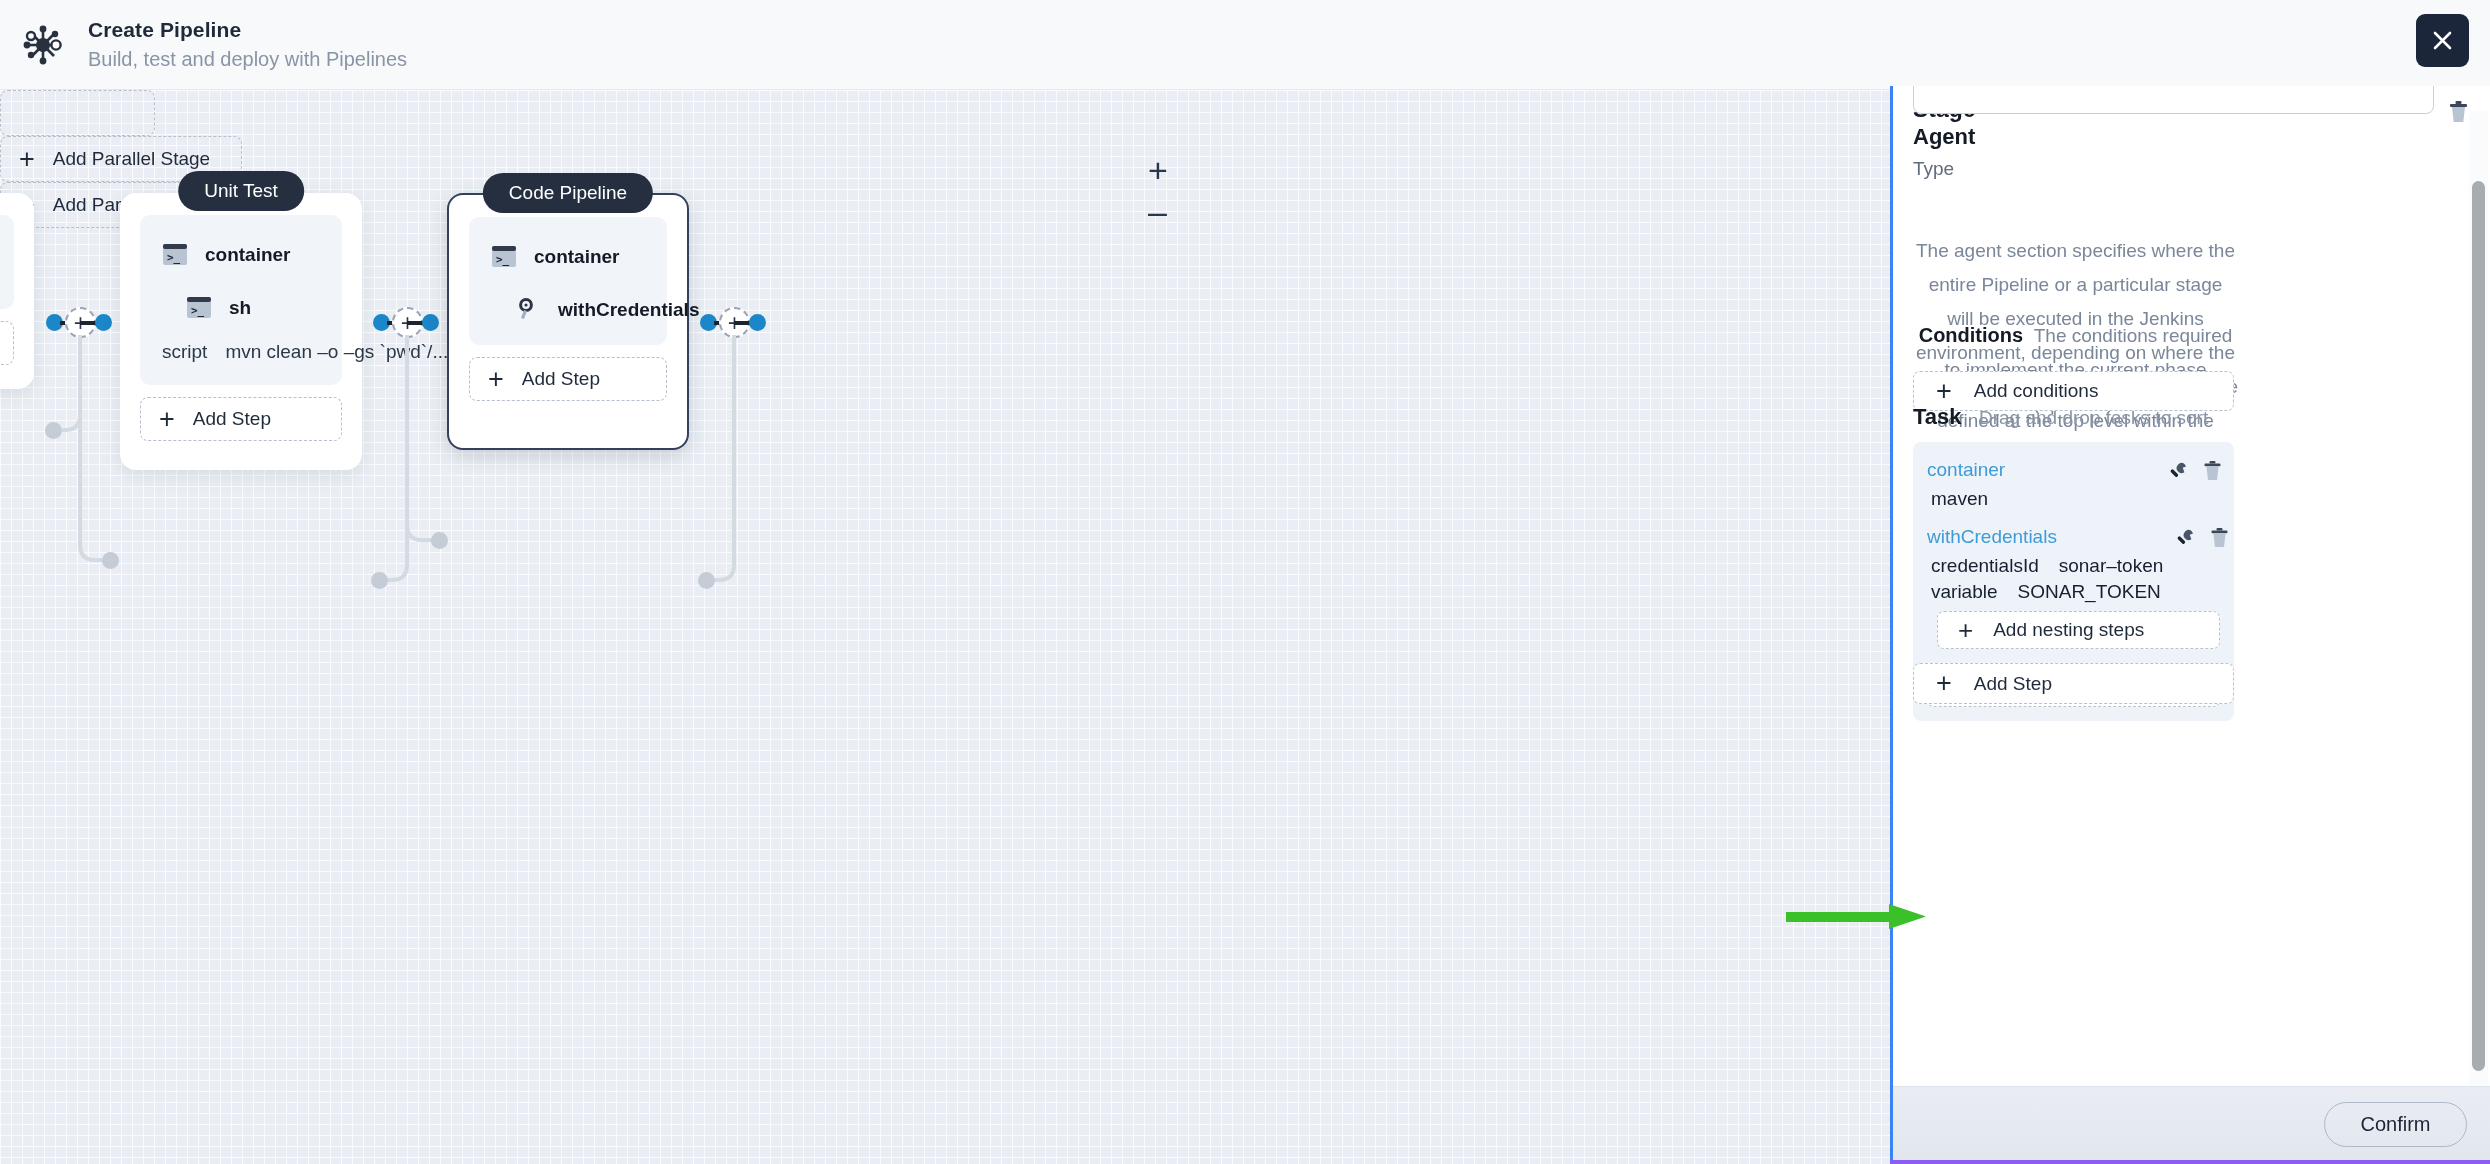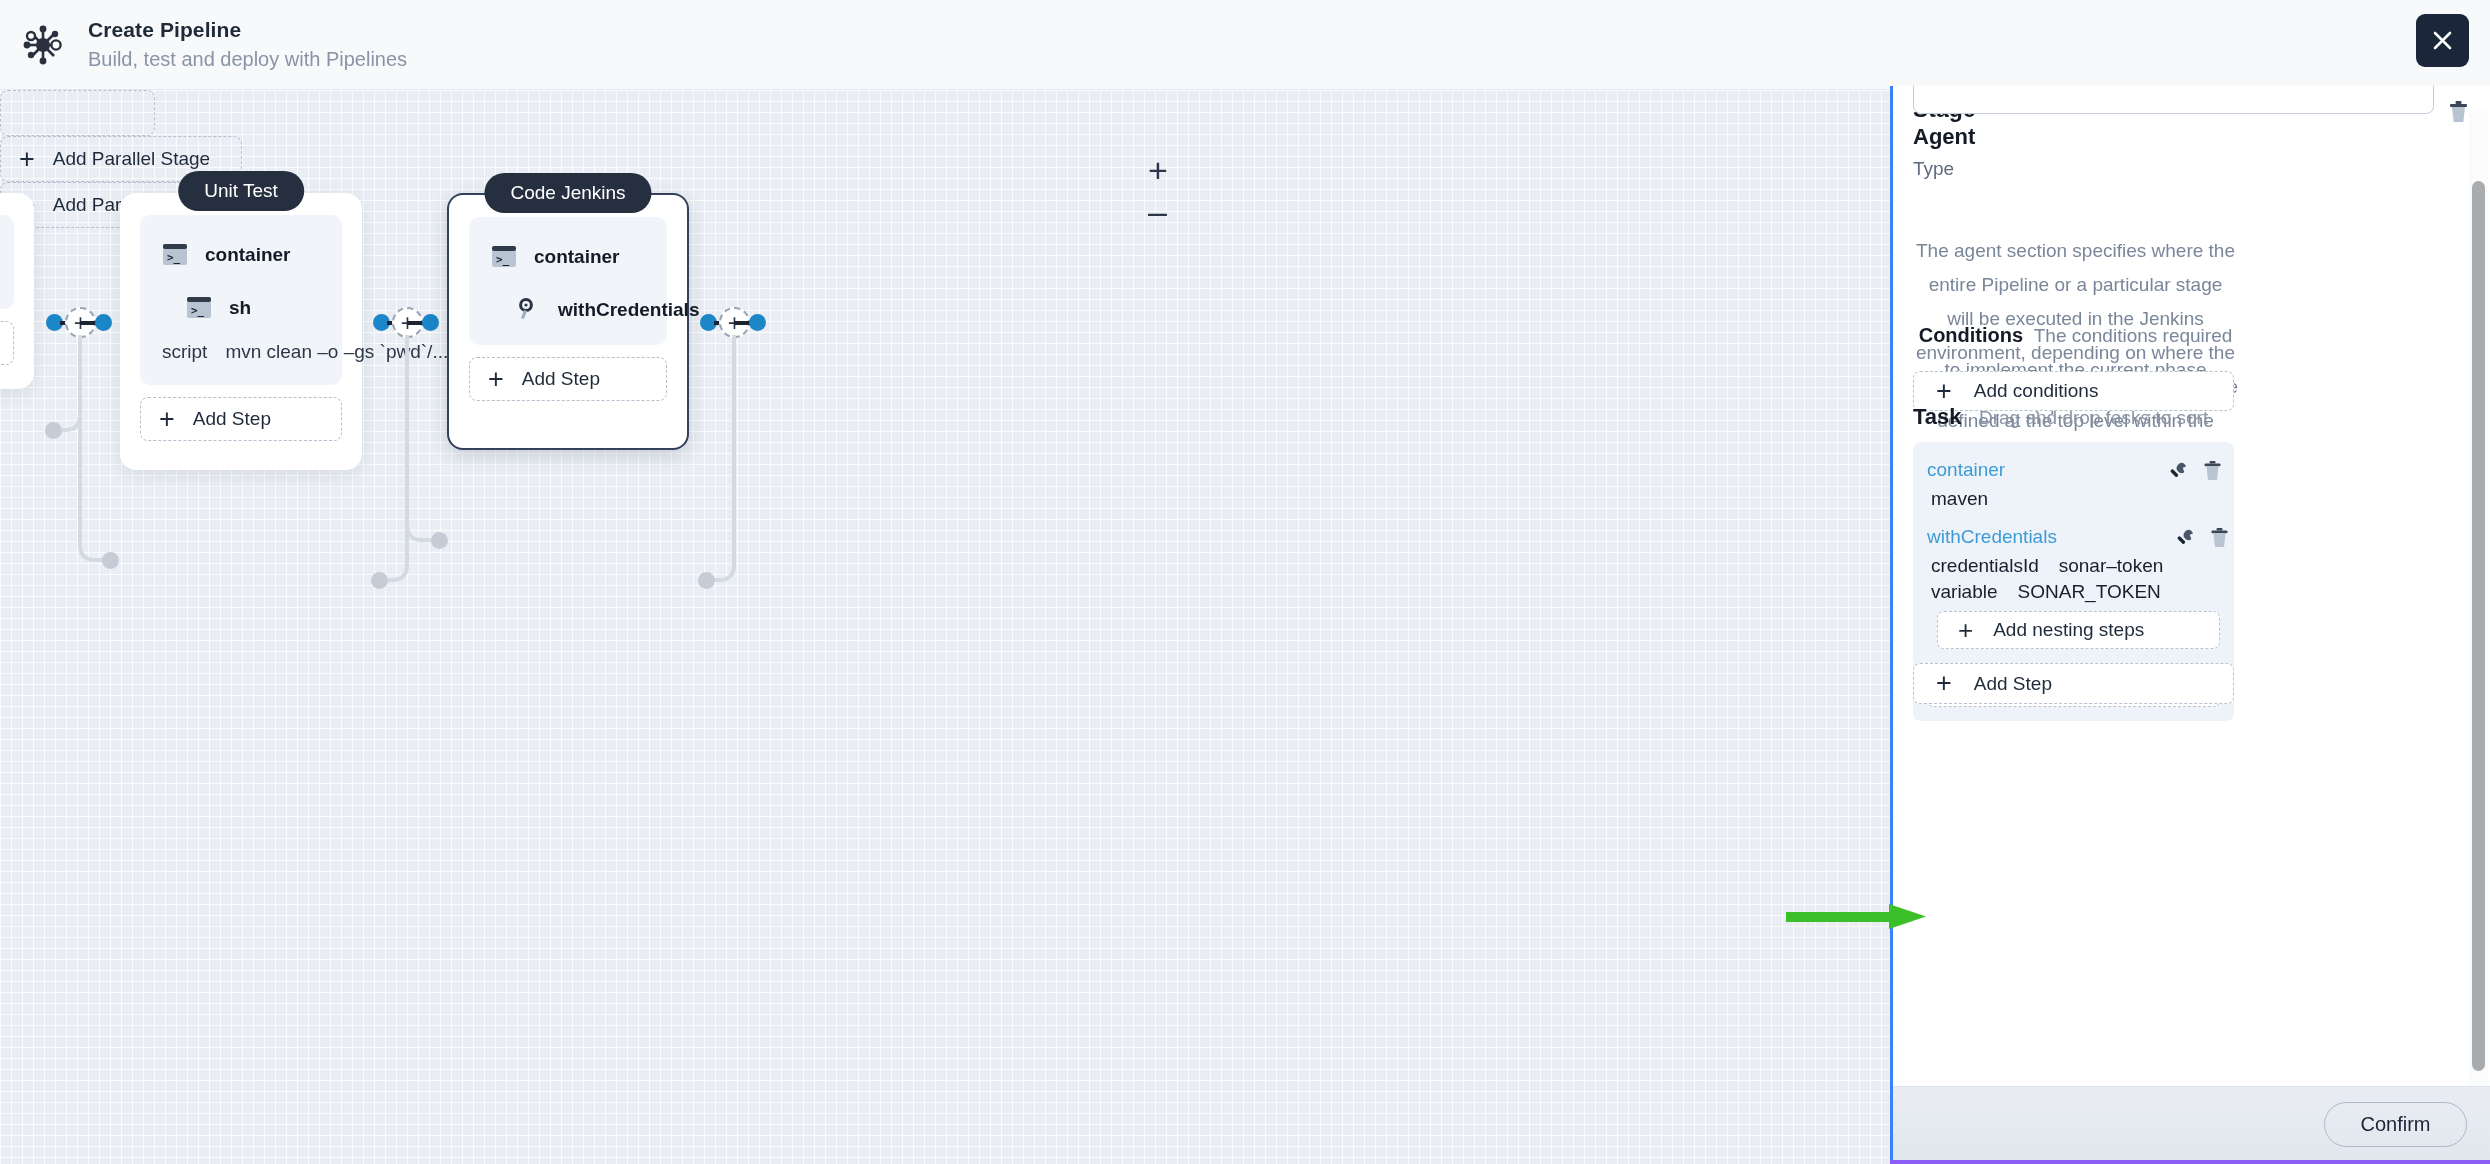--- a/index.html
+++ b/index.html
@@ -338,21 +338,21 @@
     <div class="conn-bar" style="left:407px; top:231px; width:22px;"></div>
     <div class="conn-dot" style="left:422px; top:224px;"></div>
     <svg class="elbow" style="left:365px; top:240px;" width="140" height="300">
       <path d="M 42 5 L 42 195 Q 42 210 57 210 L 72 210" fill="none" stroke="#d4dae1" stroke-width="4"></path>
       <path d="M 42 5 L 42 235 Q 42 250 27 250 L 13 250" fill="none" stroke="#d4dae1" stroke-width="4"></path>
     </svg>
     <div class="gray-dot" style="left:431px; top:442px;"></div>
     <div class="gray-dot" style="left:371px; top:482px;"></div>
 
     <div class="stage-card selected" style="left:447px; top:103px; width:242px; height:257px;">
-      <div class="stage-label">Code Jenkins</div>
+      <div class="stage-label">Code Pipeline</div>
       <div class="steps-box" style="padding-bottom:14px;">
         <div class="step-row">
           <span class="step-ico">
             <svg width="26" height="23" viewBox="0 0 26 23">
               <rect x="1" y="1" width="24" height="21" rx="2" fill="#b9c4d3"></rect>
               <rect x="1" y="1" width="24" height="5" rx="2" fill="#323b4a"></rect>
               <text x="5" y="18" font-size="11" font-family="monospace" fill="#1d2534">&gt;_</text>
             </svg>
           </span>
           <span>container</span>

